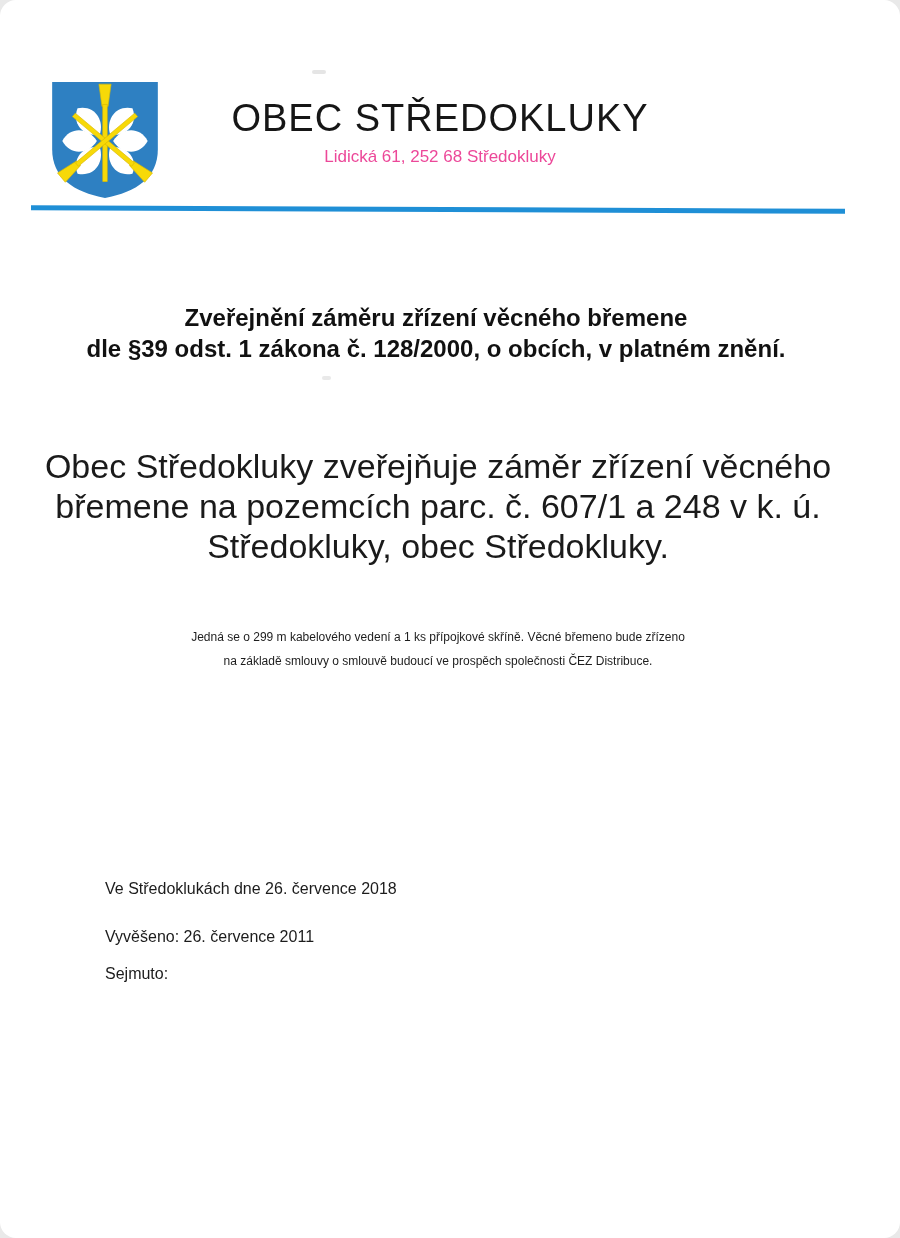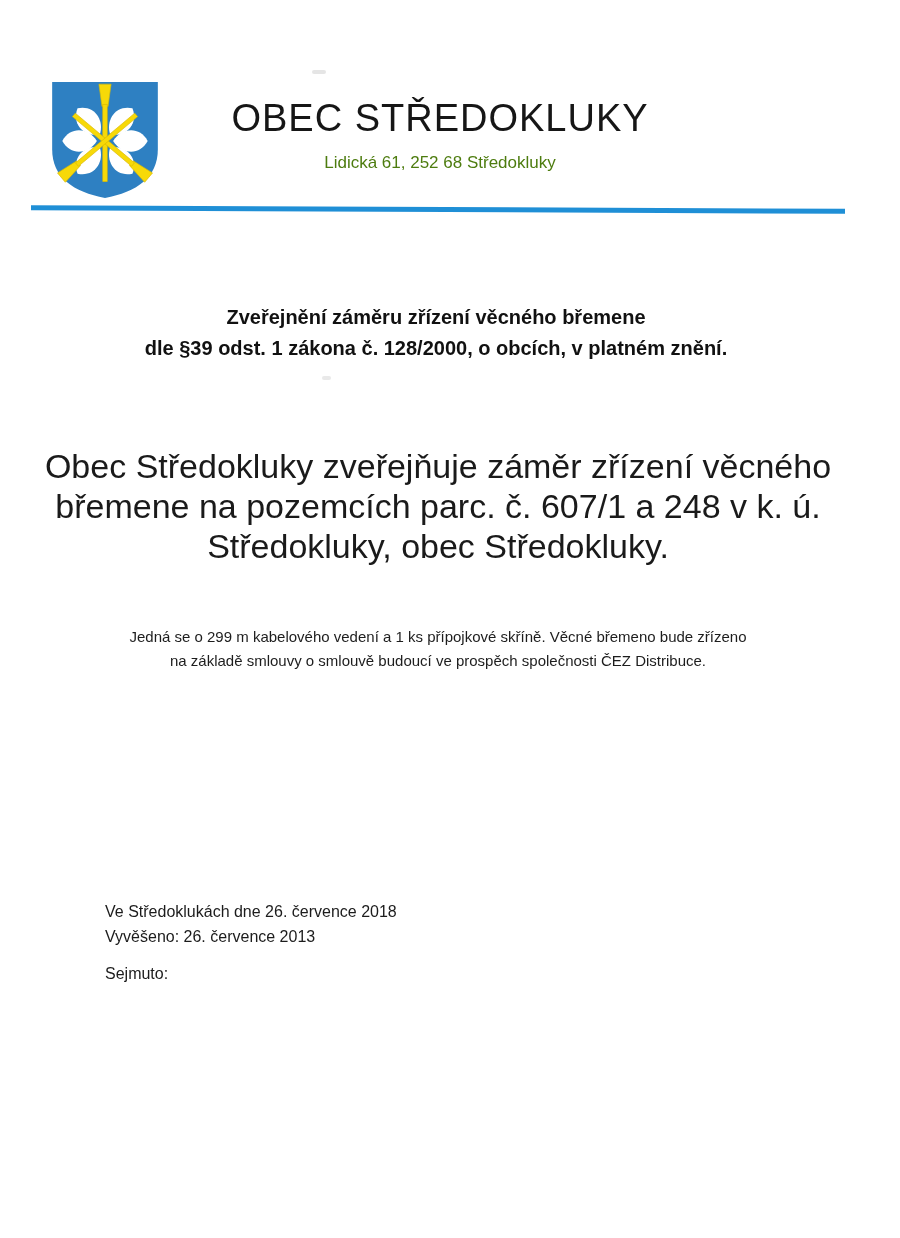--- a/index.html
+++ b/index.html
@@ -4,46 +4,47 @@
 <style>
   html,body{margin:0;padding:0;background:#e9e9e9;}
   .page{
     position:relative;
     width:900px;height:1238px;
     margin:0 auto;
     background:#ffffff;
     font-family:"Liberation Sans", sans-serif;
     color:#1b1b1b;
     overflow:hidden;
+    border-radius:16px;
   }
   
   .coa{position:absolute;left:44px;top:76px;width:122px;height:126px;}
   .header-text{position:absolute;left:185px;top:96px;width:510px;text-align:center;}
   .org-name{font-size:38px;line-height:44px;letter-spacing:1px;color:#161616;white-space:nowrap;}
-  .org-address{margin-top:13px;font-size:17px;color:#4d7c0f;}
+  .org-address{margin-top:7px;font-size:17px;color:#ec4899;}
   .rule{position:absolute;left:31px;top:207px;width:814px;height:5px;background:#1f8fd6;transform:rotate(0.25deg);}
   
   .artifact{position:absolute;background:#cfcfcf;opacity:.55;border-radius:2px;}
   .artifact.a1{left:312px;top:70px;width:14px;height:4px;}
   .artifact.a2{left:322px;top:376px;width:9px;height:4px;opacity:.45;}
   
   .notice-title{position:absolute;left:0;top:302px;width:872px;text-align:center;
-    font-weight:bold;font-size:20px;line-height:31px;color:#111;}
+    font-weight:bold;font-size:24px;line-height:31px;color:#111;}
   
   .notice-body{position:absolute;left:0;top:446px;width:876px;text-align:center;
     font-size:34px;line-height:40px;color:#1a1a1a;}
   
   .notice-details{position:absolute;left:0;top:625px;width:876px;text-align:center;
-    font-size:15px;line-height:24px;color:#1d1d1d;}
+    font-size:12px;line-height:24px;color:#1d1d1d;}
   .link-line{position:absolute;left:0;top:682px;width:876px;text-align:center;
     font-size:16px;color:#1d1d1d;}
   .link-line a{color:#2278c5;text-decoration:underline;cursor:pointer;}
   
   .footer-left{position:absolute;left:105px;font-size:16px;color:#1c1c1c;white-space:nowrap;}
-  .fl-date{top:903px;}
+  .fl-date{top:880px;}
   .fl-posted{top:928px;}
   .fl-removed{top:965px;}
   .footer-right{position:absolute;left:605px;top:880px;width:170px;text-align:center;
     font-size:16px;line-height:25px;color:#1c1c1c;}
 </style>
 </head>
 <body>
 
 <div class="page">
 
@@ -108,16 +109,16 @@
 
   <div class="notice-details">
     <div>Jedná se o 299 m kabelového vedení a 1 ks přípojkové skříně. Věcné břemeno bude zřízeno</div>
     <div>na základě smlouvy o smlouvě budoucí ve prospěch společnosti ČEZ Distribuce.</div>
   </div>
 
 
   <div class="footer-left fl-date">Ve Středoklukách dne 26. července 2018</div>
 
 
-  <div class="footer-left fl-posted">Vyvěšeno: 26. července 2013</div>
+  <div class="footer-left fl-posted">Vyvěšeno: 26. července 2011</div>
   <div class="footer-left fl-removed">Sejmuto:</div>
 
 </div>
 
 </body></html>

